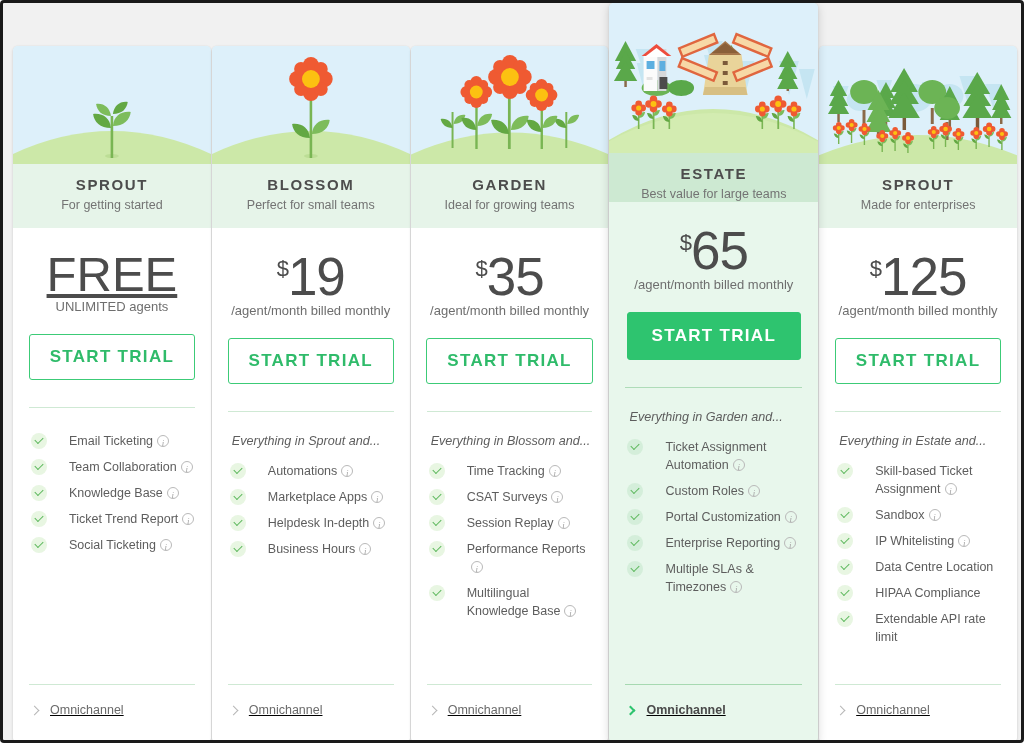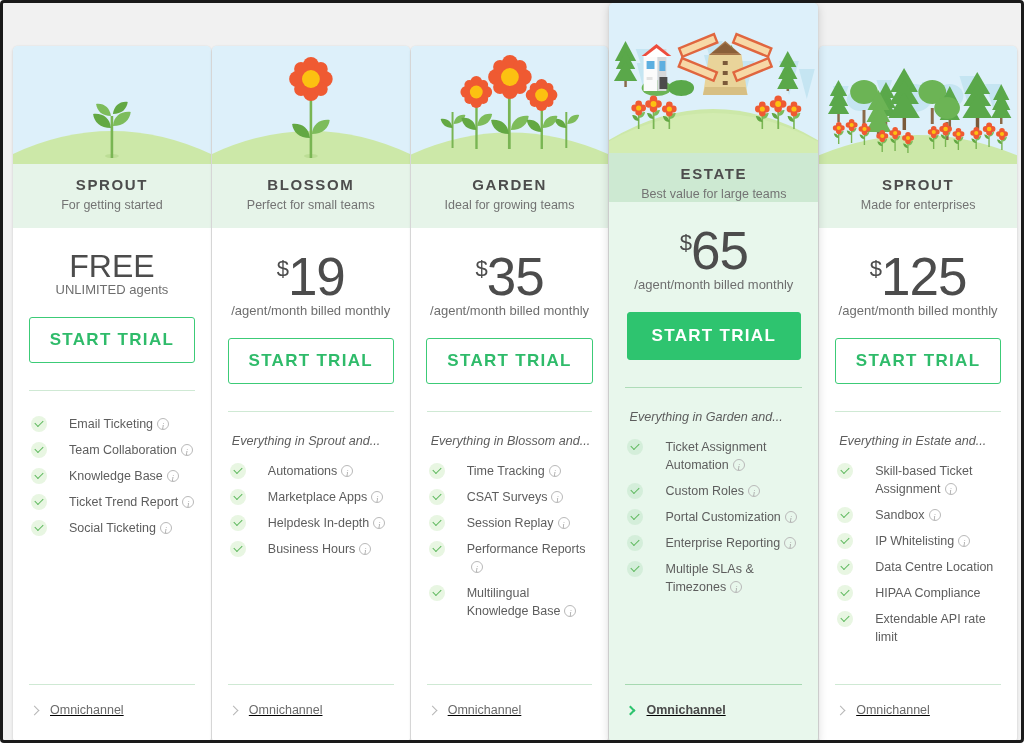--- a/index.html
+++ b/index.html
@@ -112,21 +112,21 @@
     position: relative;
     top: 8px;
     font-weight: 300;
     letter-spacing: -1px;
   }
   .amount {
     font-size: 53px;
     font-weight: 300;
     letter-spacing: -1px;
   }
-  .amount.word { font-size: 32px; letter-spacing: 0px; }
+  .amount.word { font-size: 49px; letter-spacing: 0px; text-decoration: underline; }
 
   .billing {
     font-size: 13px;
     color: #6e6e6e;
   }
 
   
   .trial-wrap { text-align: center; padding-top: 20px; flex: 0 0 auto; }
   .trial-btn {
     display: inline-block;

